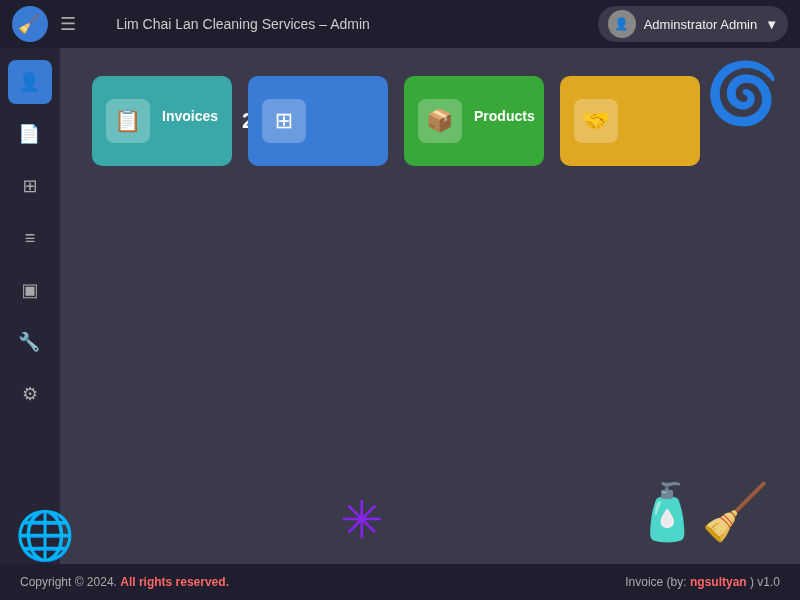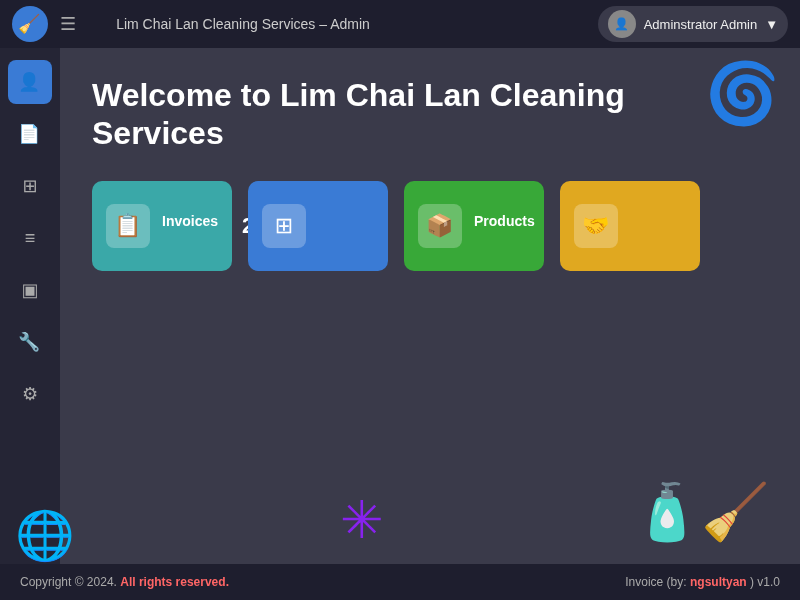--- a/index.html
+++ b/index.html
@@ -273,21 +273,20 @@
     </div>
     <div class="sidebar-item">
       <span>⚙</span>
     </div>
   </nav>
 
   <main class="main">
 
     <div class="deco deco-spiral">🌀</div>
 
-    <h1 class="main-title">Welcome to Lim Chai Lan Cleaning Services</h1>
 
     <div class="cards">
 
       <div class="card card-teal">
         <div class="card-icon">📋</div>
         <div class="card-info">
           <span class="card-label">Invoices</span>
           <span class="card-count">257</span>
         </div>
       </div>

